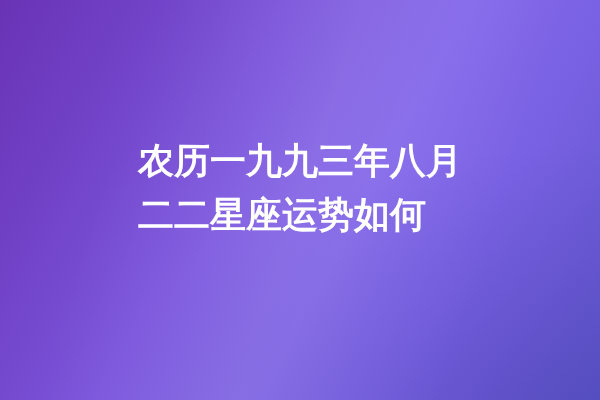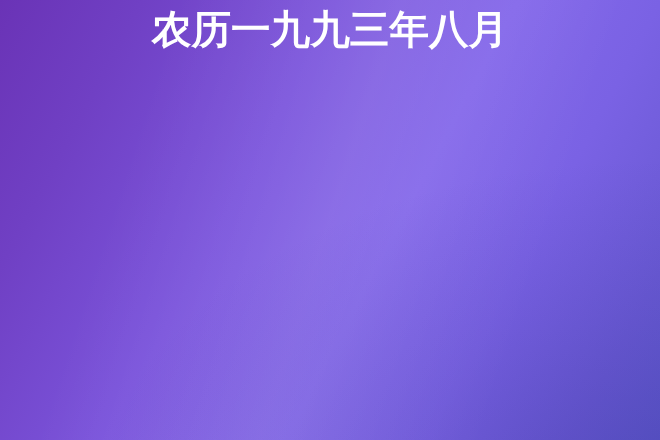--- a/index.html
+++ b/index.html
@@ -61,21 +61,21 @@
   }
 
   
   .title-block {
     position: absolute;
     left: 138px;
     top: 0;
     height: 376px;
     display: flex;
     flex-direction: column;
-    justify-content: flex-start;
+    justify-content: center;
     z-index: 3;
   }
 
   .title-line {
     color: #ffffff;
     font-family: "Liberation Sans", "DejaVu Sans", sans-serif;
     font-size: 36px;
     font-weight: 700;
     line-height: 54px;
     letter-spacing: 0px;
@@ -84,15 +84,16 @@
     -webkit-font-smoothing: antialiased;
   }
 </style>
 </head>
 <body>
 
 <div class="banner">
 
   <div class="title-block">
     <div class="title-line">农历一九九三年八月</div>
+    <div class="title-line">二二星座运势如何</div>
   </div>
 
 </div>
 
 </body></html>

